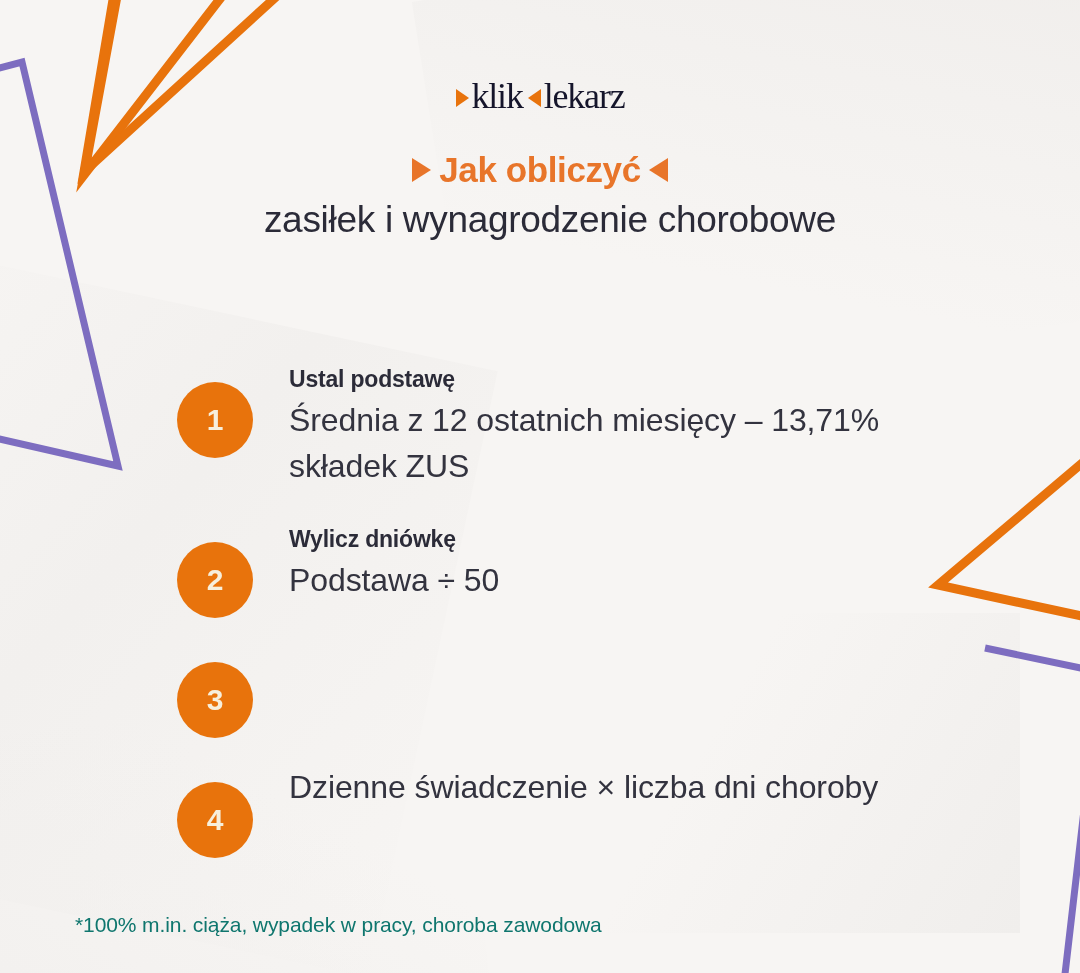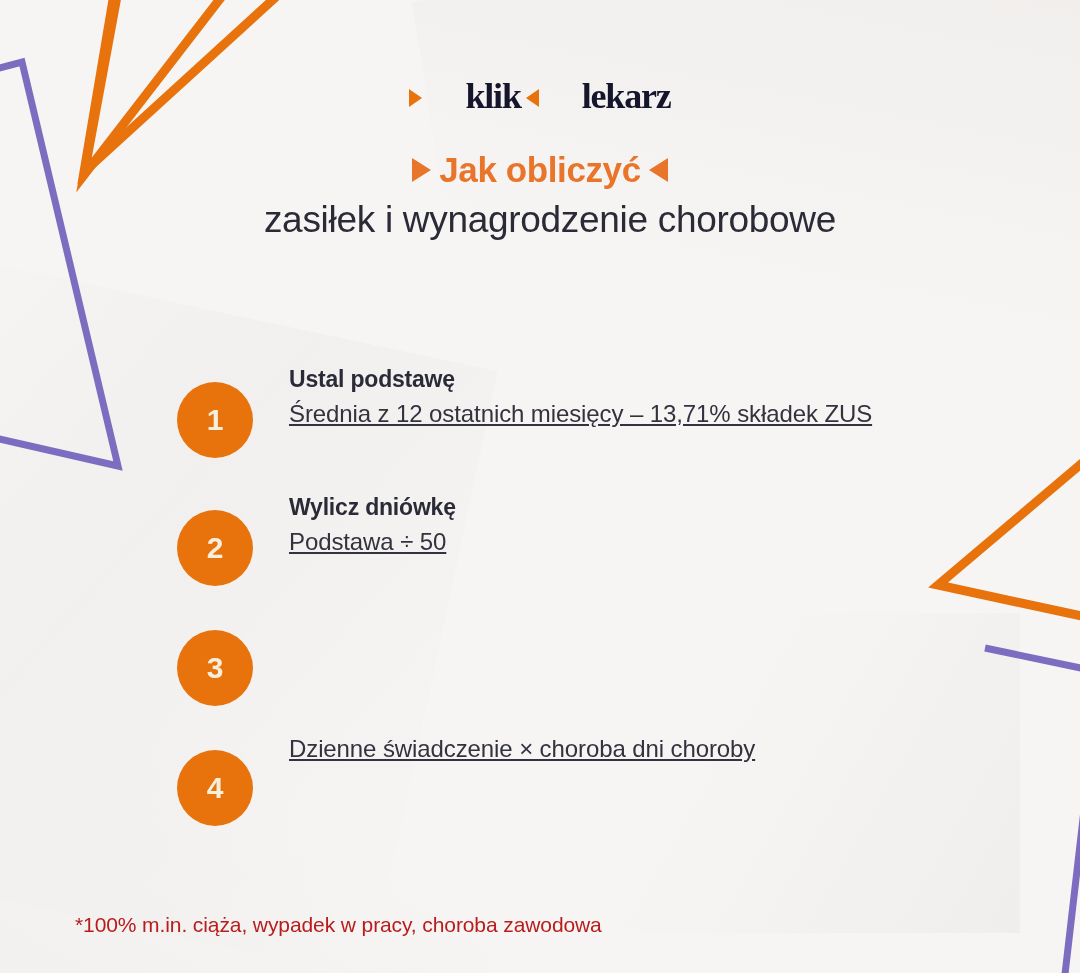--- a/index.html
+++ b/index.html
@@ -74,26 +74,25 @@
     left: 0;
     width: 1080px;
     text-align: center;
     display: flex;
     align-items: center;
     justify-content: center;
     gap: 2px;
   }
   .logo-word {
     font-family: "Liberation Serif", "DejaVu Serif", serif;
-    font-weight: 700;
+    font-weight: 400;
     font-size: 36px;
     letter-spacing: -1.2px;
     color: #15152B;
     line-height: 1;
-    margin-left: 40px;
   }
   .tri-right {
     width: 0; height: 0;
     border-top: 9px solid transparent;
     border-bottom: 9px solid transparent;
     border-left: 13px solid #E8730C;
     margin-right: 1px;
     margin-top: 3px;
   }
   .tri-left {
@@ -181,42 +180,41 @@
   }
   .step-title {
     font-size: 23px;
     font-weight: 700;
     color: #2B2B38;
     line-height: 1.35;
     letter-spacing: -0.2px;
     margin-bottom: 2px;
   }
   .step-desc {
-    font-size: 24px;
+    font-size: 32px;
     font-weight: 400;
     color: #33333F;
     line-height: 1.45;
     letter-spacing: -0.1px;
     max-width: 620px;
-    text-decoration: underline;
   }
 
   
   .step-1 { margin-bottom: 30px; }
   .step-2 { margin-bottom: 22px; }
   .step-3 { margin-bottom: 22px; }
 
   
   .footnote {
     position: absolute;
     left: 75px;
     top: 913px;
     font-size: 21px;
     font-weight: 400;
-    color: #b91c1c;
+    color: #0f766e;
     letter-spacing: -0.1px;
   }
 </style>
 </head>
 <body>
 
 <div id="infographic">
 
   <div class="bg-wash bg-wash-tr"></div>
   <div class="bg-wash bg-wash-left"></div>
@@ -271,21 +269,21 @@
       </div>
     </div>
 
     <div class="step step-3">
       <div class="step-badge">3</div>
     </div>
 
     <div class="step step-4">
       <div class="step-badge">4</div>
       <div class="step-body">
-        <div class="step-desc">Dzienne świadczenie × choroba dni choroby</div>
+        <div class="step-desc">Dzienne świadczenie × liczba dni choroby</div>
       </div>
     </div>
 
   </div>
 
   <div class="footnote">*100% m.in. ciąża, wypadek w pracy, choroba zawodowa</div>
 
 </div>
 
 </body></html>

